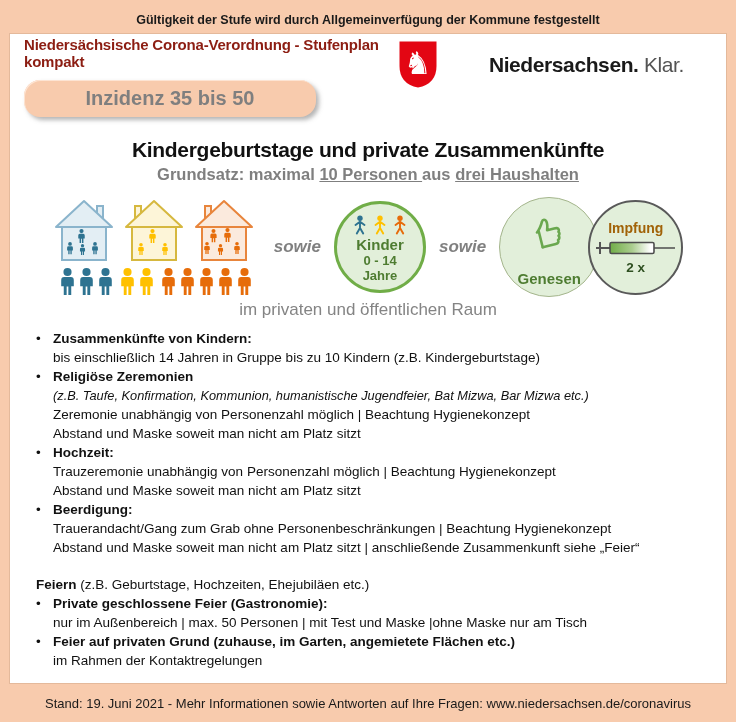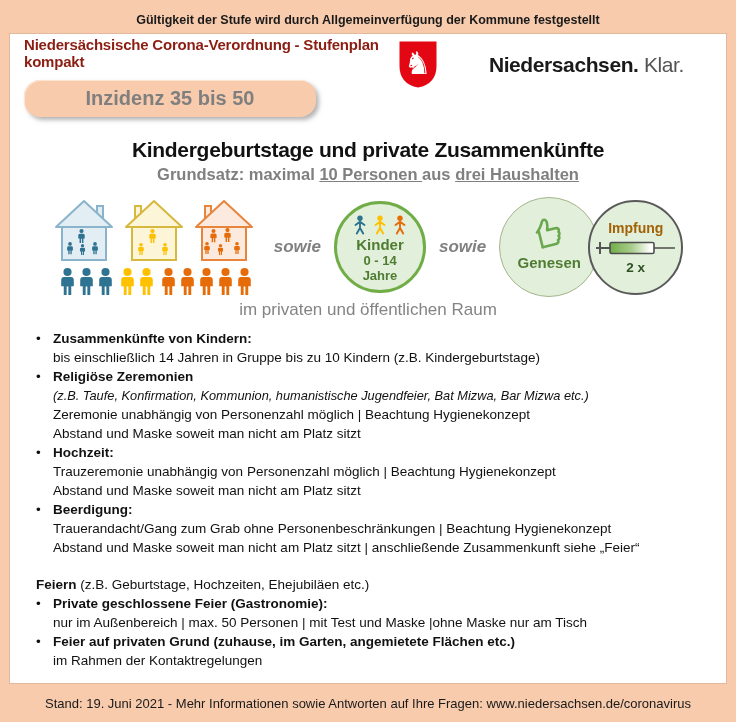--- a/index.html
+++ b/index.html
@@ -23,21 +23,21 @@
   .subtitle .ul { text-decoration:underline; }
   .graphic-row { display:flex; align-items:center; justify-content:center; gap:13px; margin-top:11px; height:104px; }
   .conn { font-size:17px; font-weight:bold; font-style:italic; color:#808080; }
   .circle { border-radius:50%; background:#e2efda; flex:none; }
   .c-kinder { width:92px; height:92px; border:3px solid #70ad47; display:flex; flex-direction:column;
               align-items:center; justify-content:center; padding-top:4px; }
   .c-kinder .k1 { font-size:15px; font-weight:bold; color:#4e7c31; line-height:17px; }
   .c-kinder .k2 { font-size:13px; font-weight:600; color:#4e7c31; line-height:15px; }
   .c-genesen { width:100px; height:100px; border:1.5px solid #a4b58c; position:relative; z-index:1; }
   .c-genesen svg { position:absolute; top:10px; left:26px; }
-  .c-genesen .g-label { position:absolute; bottom:25px; width:100%; text-align:center;
+  .c-genesen .g-label { position:absolute; bottom:9px; width:100%; text-align:center;
                         font-size:15px; font-weight:bold; color:#4e7c31; }
   .c-impfung { width:95px; height:95px; border:2px solid #595959; margin-left:-24px; z-index:2; position:relative;
                display:flex; flex-direction:column; align-items:center; justify-content:center; gap:3px; }
   .c-impfung .i-label { font-size:14px; font-weight:bold; color:#a16207; }
   .c-impfung .i-count { font-size:13.5px; font-weight:bold; color:#2f5021; }
   .caption { text-align:center; font-size:17px; color:#848484; margin-top:1px; }
   .rules { margin:9px 26px 0 26px; font-size:13.5px; color:#111; line-height:19px; }
   .r-line { display:flex; }
   .r-dot { width:17px; flex:none; }
   .r-dot::before { content:"•"; }

